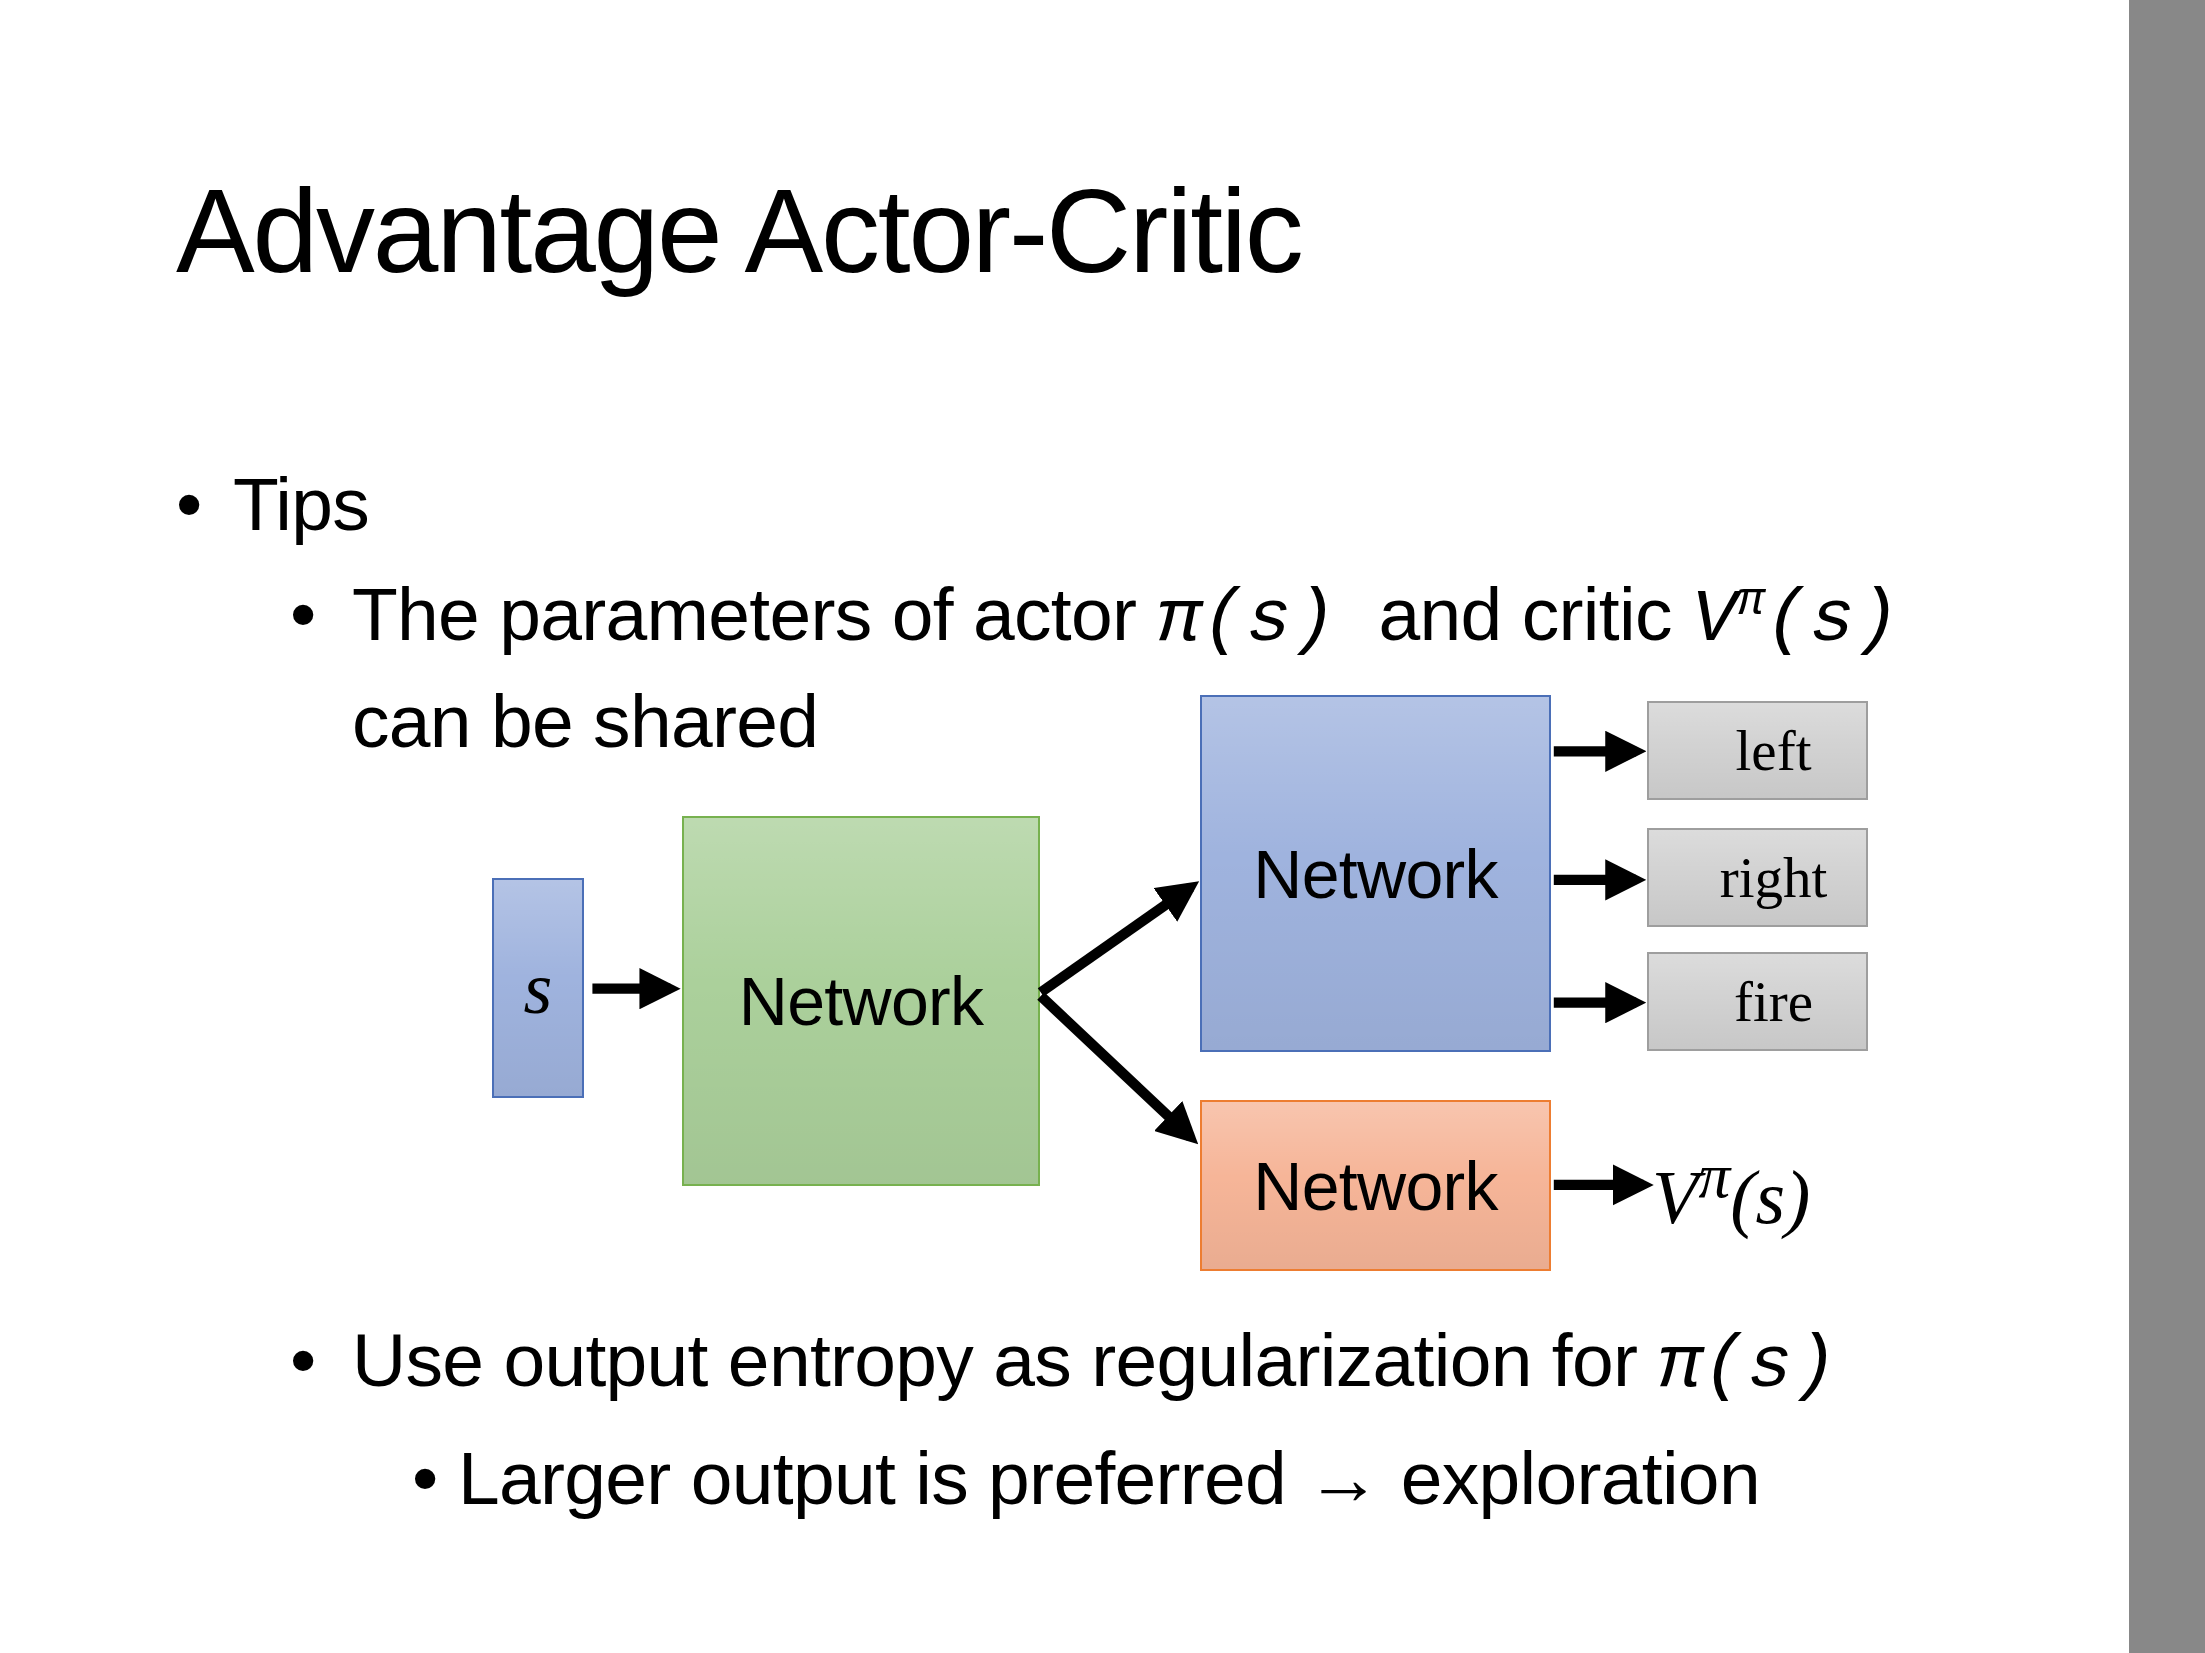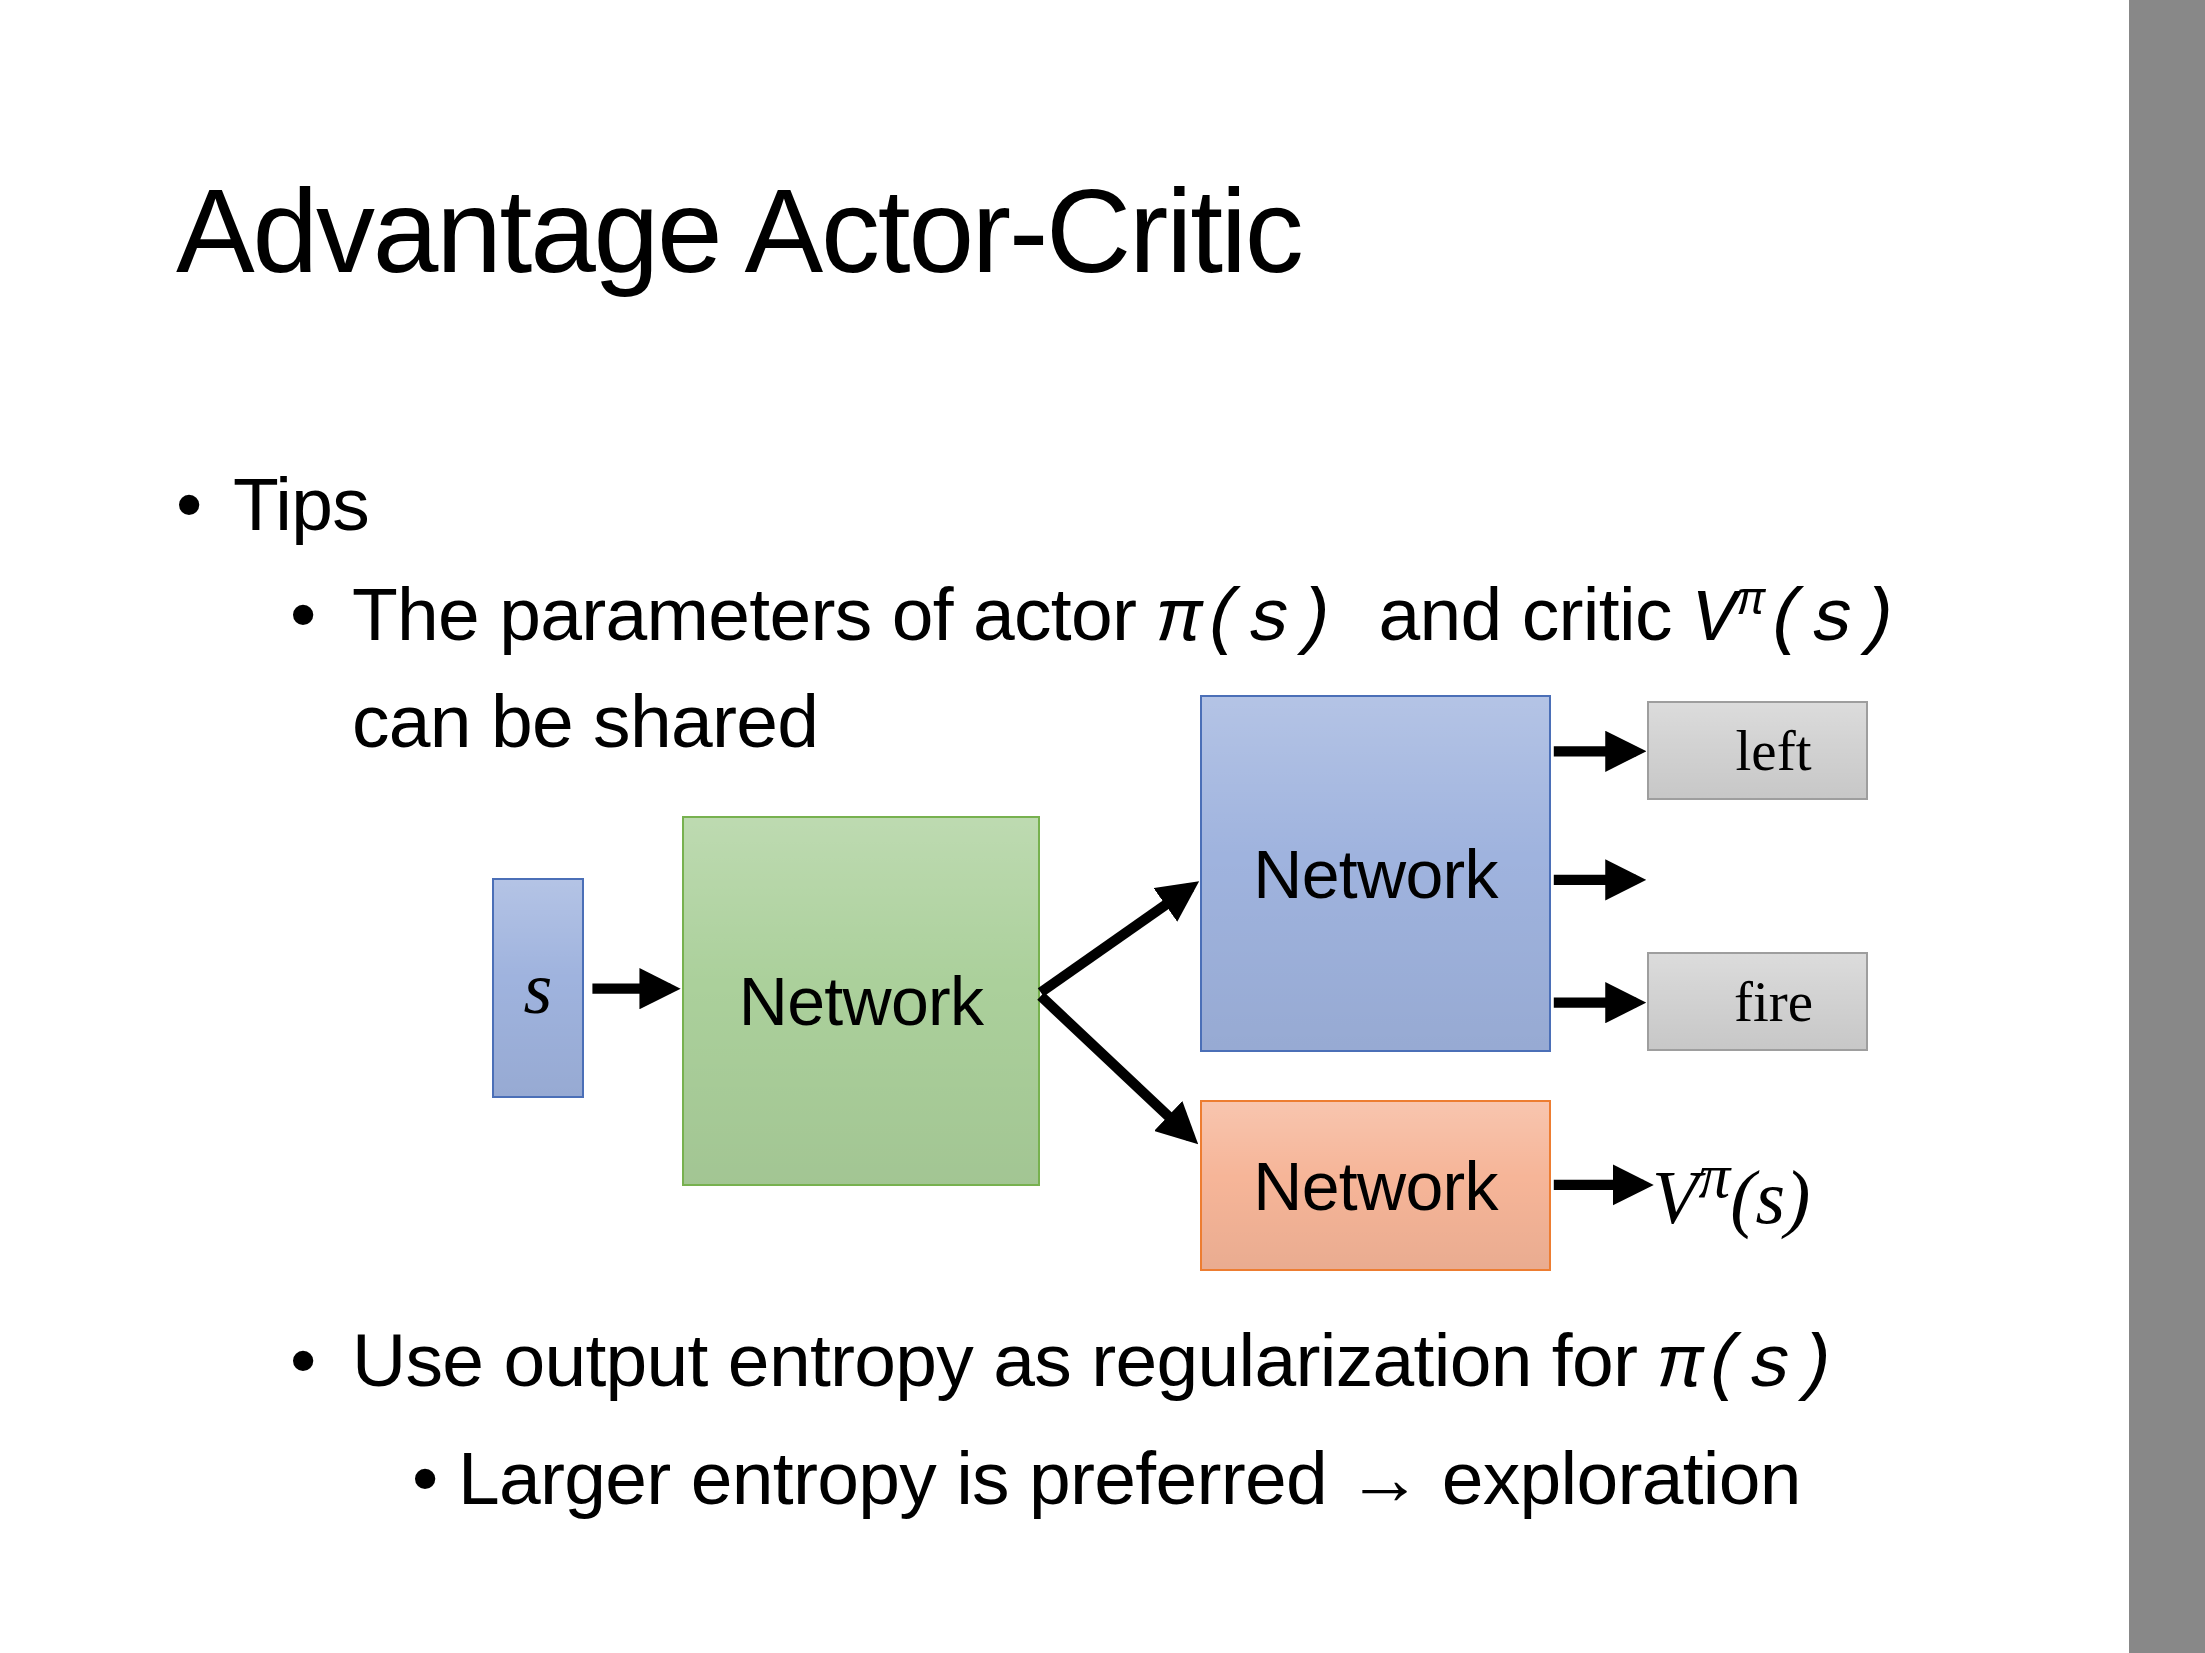--- a/index.html
+++ b/index.html
@@ -88,41 +88,44 @@
   </div>
 
   <div class="line" style="left:290px;top:1310px;">
     <span class="bullet" style="width:62px;">•</span>
     <span><span>Use output entropy as regularization for </span><span class="math"><span>π</span><span>(s)</span></span>
     </span>
   </div>
 
   <div class="line" style="left:412px;top:1428px;">
     <span class="bullet" style="width:46px;">•</span>
-    <span>Larger entropy is preferred → exploration</span>
+    <span>Larger output is preferred → exploration</span>
   </div>
 
   <div class="box box-state shade">
     <span>s</span>
   </div>
 
   <div class="box box-shared shade">
     <span class="net-label">Network</span>
   </div>
 
   <div class="box box-actor shade">
     <span class="net-label">Network</span>
   </div>
 
   <div class="box box-critic shade">
     <span class="net-label">Network</span>
   </div>
 
   <div class="action action-left shade">
     <span>left</span>
+  </div>
+  <div class="action action-right shade">
+    <span>right</span>
   </div>
   <div class="action action-fire shade">
     <span>fire</span>
   </div>
 
   <div class="vout"><span>V</span><sup>π</sup><span>(s)</span>
   </div>
 
   <svg id="arrows" width="2205" height="1654" viewBox="0 0 3000 2250">
     <defs>

